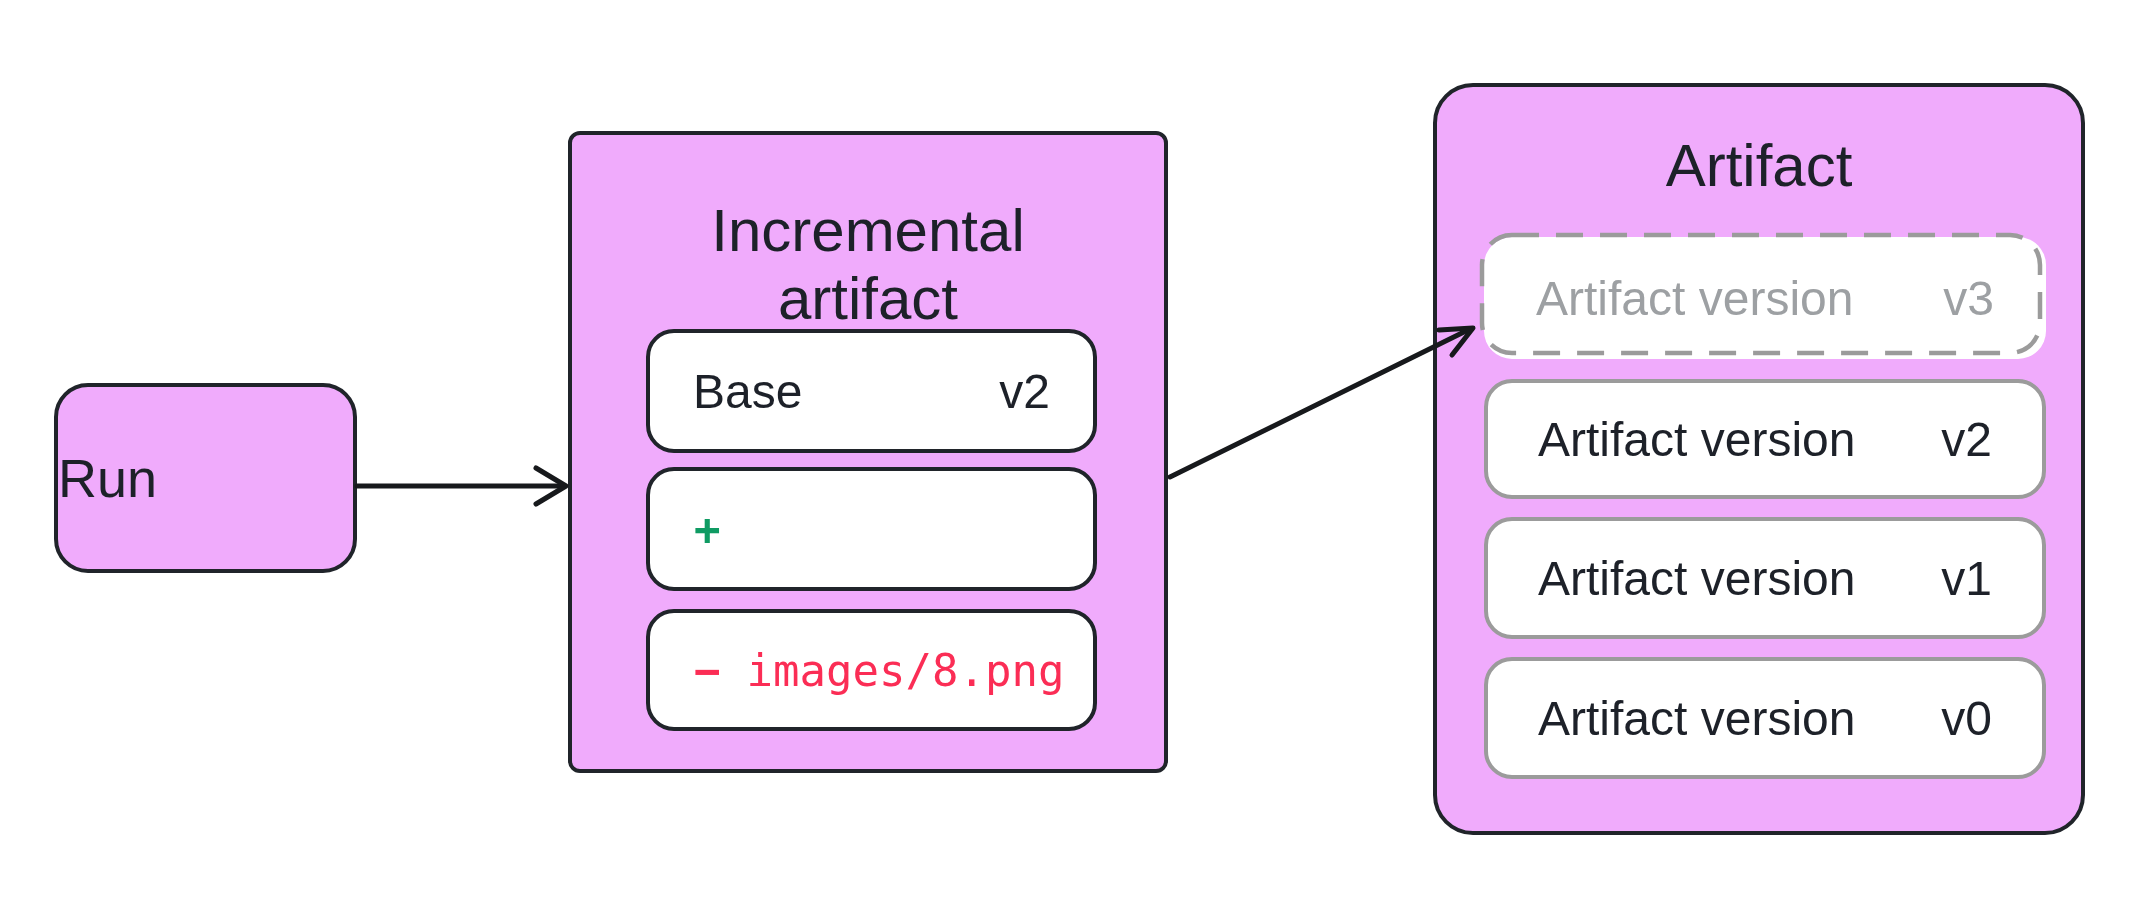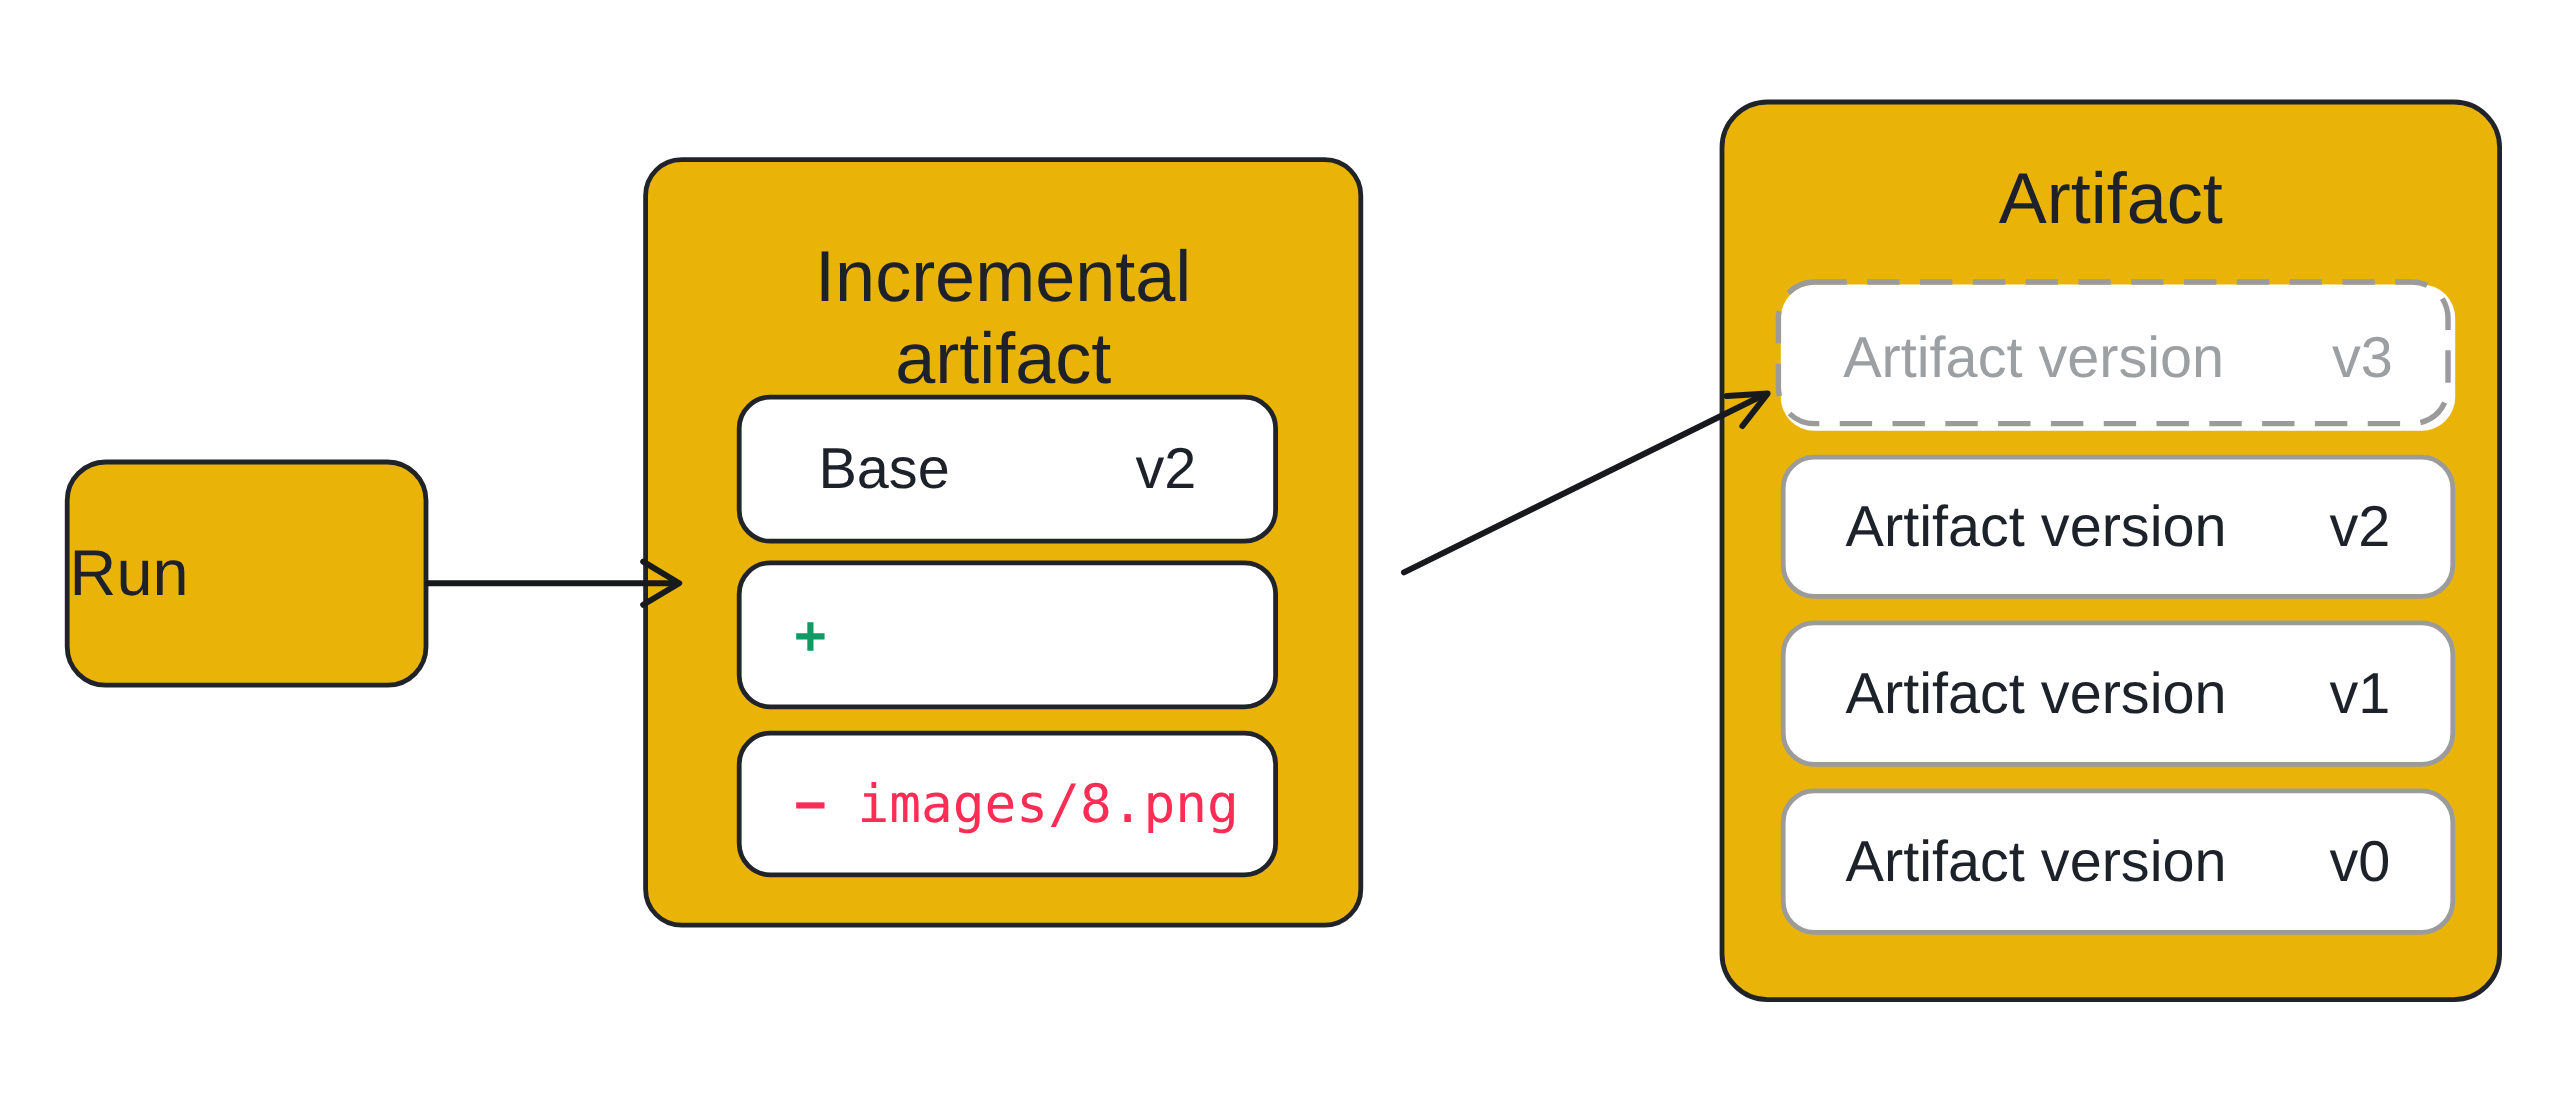--- a/index.html
+++ b/index.html
@@ -7,33 +7,33 @@
     position: relative;
     width: 2140px;
     height: 916px;
     background: #ffffff;
     font-family: "Liberation Sans", sans-serif;
     color: #1d2129;
     overflow: hidden;
   }
   .box {
     position: absolute;
-    background: #eab308;
+    background: #f0abfc;
     border: 4px solid #20242a;
     box-sizing: border-box;
   }
   .box.run {
     left: 54px; top: 383px; width: 303px; height: 190px;
     border-radius: 34px;
     display: flex; align-items: center; justify-content: flex-start;
   }
   .big-label { font-size: 54px; color: #1d2129; }
   .box.incremental {
-    left: 536px; top: 131px; width: 600px; height: 642px;
-    border-radius: 32px;
+    left: 568px; top: 131px; width: 600px; height: 642px;
+    border-radius: 12px;
   }
   .box.artifact {
     left: 1433px; top: 83px; width: 652px; height: 752px;
     border-radius: 40px;
   }
   .node-title {
     position: absolute; left: 0; right: 0;
     text-align: center;
     font-size: 60px; line-height: 68px;
     color: #1d2129;
@@ -43,21 +43,21 @@
   .row {
     position: absolute;
     box-sizing: border-box;
     display: flex; align-items: center; justify-content: space-between;
     padding: 0 50px;
     font-size: 48px;
     border-radius: 28px;
     background: #ffffff;
   }
   .incremental .row { left: 74px; width: 451px; border: 4px solid #20242a; }
-  .row.base   { top: 194px; height: 124px; padding: 0 64px; }
+  .row.base   { top: 194px; height: 124px; padding: 0 43px; }
   .row.add    { top: 332px; height: 124px; }
   .row.remove { top: 474px; height: 122px; }
   .row.mono {
     justify-content: flex-start;
     gap: 26px;
     padding: 0 44px;
     font-family: "DejaVu Sans Mono", monospace;
     font-size: 44px;
   }
   .row.add    { color: #0f9b63; }

